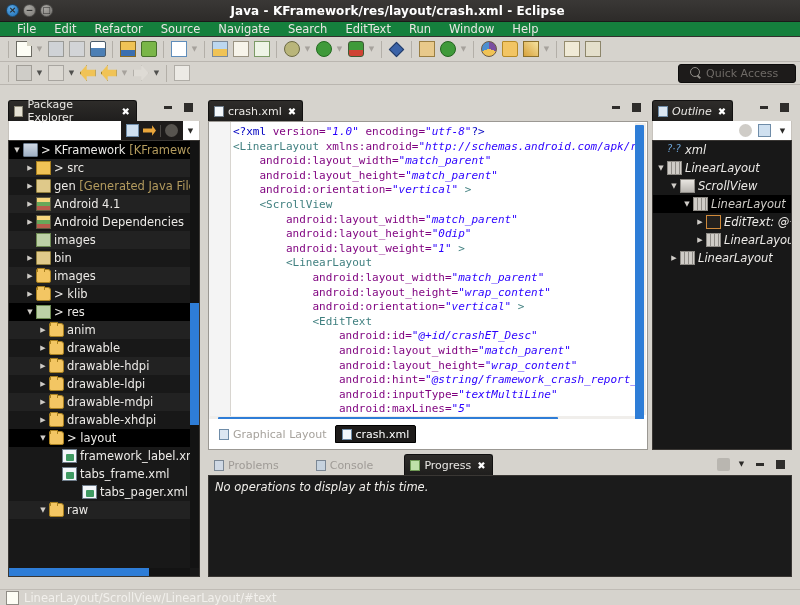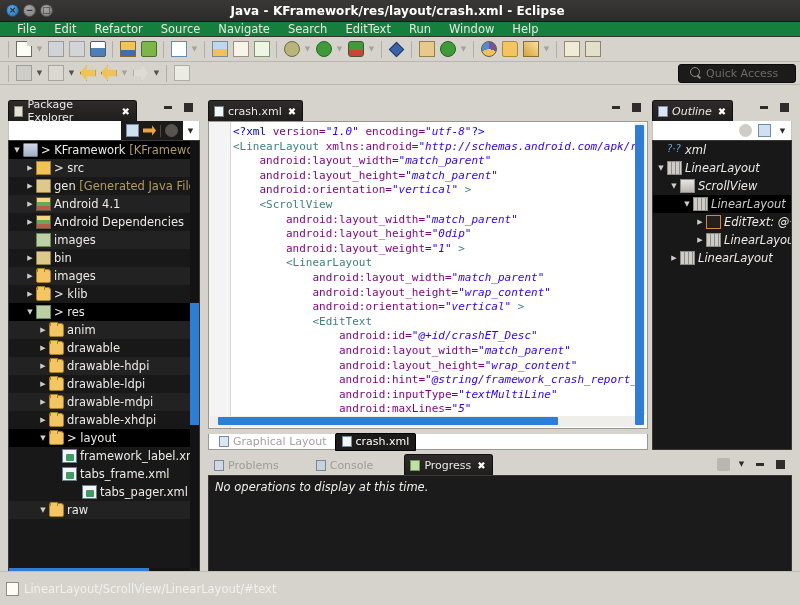--- a/index.html
+++ b/index.html
@@ -140,30 +140,30 @@
   .code .pi{ color:#0000c0; }
   .gutter{ position:absolute; left:0; top:0; bottom:0; width:22px; background:#f4f4f4;
            border-right:1px solid #d8d5d0;}
   .vscroll{ position:absolute; right:1px; top:1px; bottom:13px; width:11px; background:#f0eeeb;}
   .vthumb{ position:absolute; right:2px; top:2px; width:9px; height:300px;
            background:#2e7dd7; border-radius:1px;}
   .hscroll{ position:absolute; left:1px; right:12px; bottom:1px; height:11px; background:#f0eeeb;}
   .hthumb{ position:absolute; left:8px; bottom:2px; width:340px; height:8px;
            background:#2e7dd7; border-radius:1px;}
 
-  .etabs{ height:16px; display:flex; align-items:center; gap:2px; padding-left:4px;
+  .etabs{ height:31px; display:flex; align-items:center; gap:2px; padding-left:4px;
           background:#ffffff; border:1px solid #9b9893; border-top:none;}
   .etab{ height:18px; display:flex; align-items:center; gap:4px; padding:0 6px;
          font-size:11px; color:#a6a29c; border-radius:2px 2px 0 0;}
   .etab.active{ background:#1d1b1a; color:#ffffff; border:1px solid #000; }
 
   .consolebody{ background:#1b1b1b; color:#f0eeea; border:1px solid #3a3734;
                 padding:4px 6px; font-size:11.5px;}
 
-  .statusbar{ position:absolute; left:0; right:0; bottom:0; height:34px;
+  .statusbar{ position:absolute; left:0; right:0; bottom:0; height:16px;
               background:#d6d3cd; border-top:1px solid #bfbbb5;
               display:flex; align-items:center; padding-left:6px; gap:5px;
               color:#f0eeea; }
   .sb-ico{ width:13px;height:14px; background:#fdfdf5; border:1px solid #908d86;}
   .sb-txt{ color:#f2f0ec; font-size:11.5px; }
 </style>
 </head>
 <body>
 
 <div id="app">

